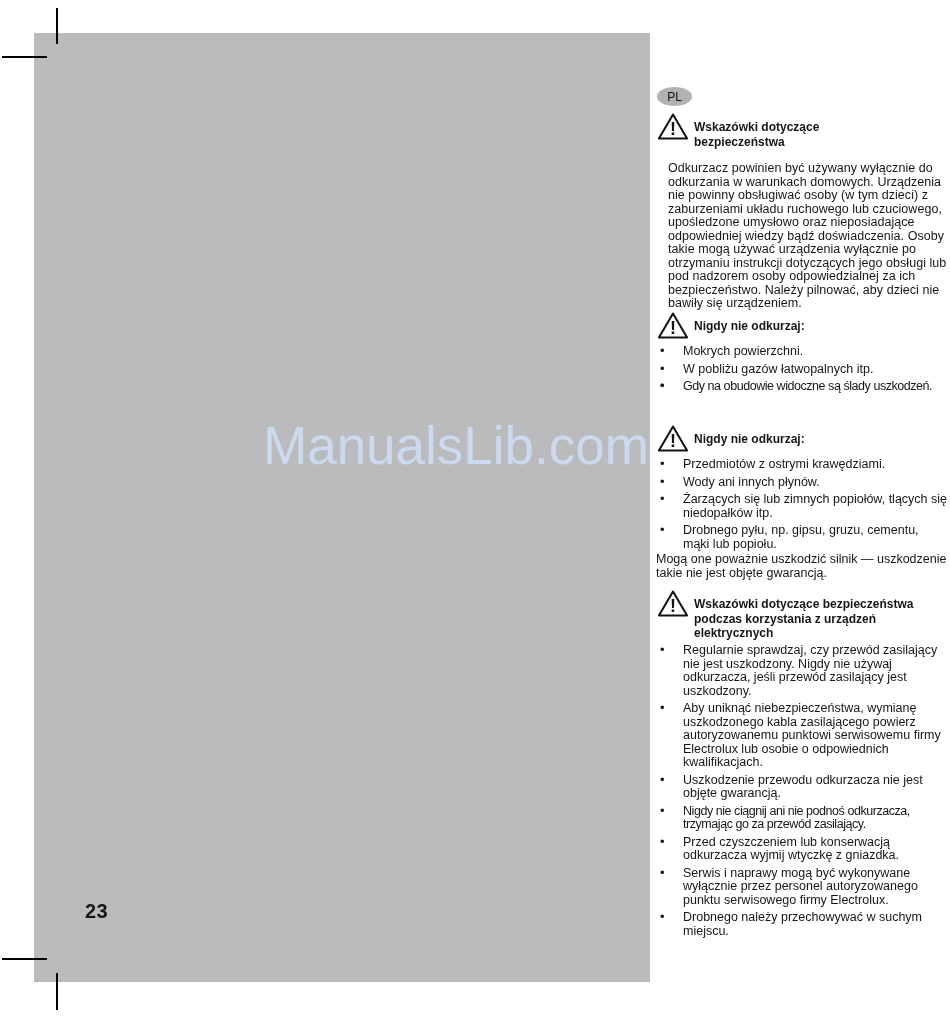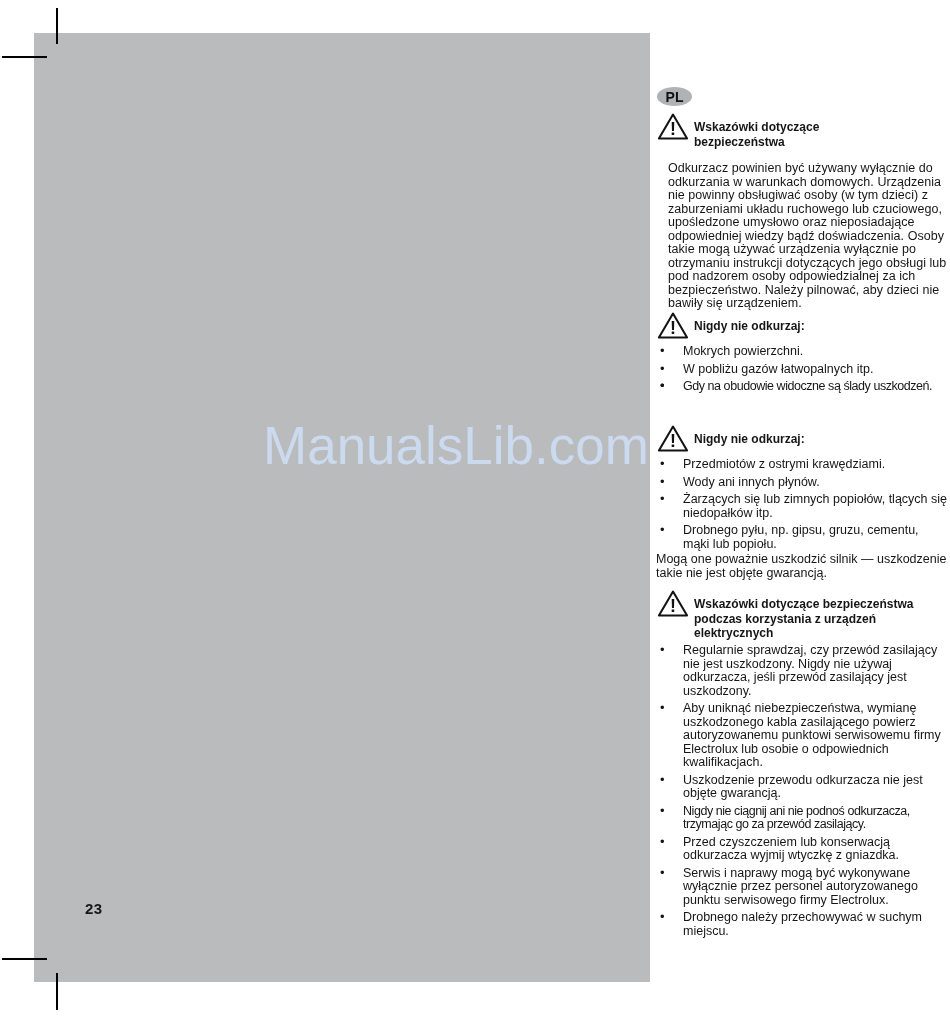--- a/index.html
+++ b/index.html
@@ -11,26 +11,26 @@
   }
   
   .gray-panel{position:absolute;left:34px;top:33px;width:616px;height:949px;background:#babbbd;}
   
   .crop{position:absolute;background:#000;}
   .crop-top-v{left:56px;top:8px;width:2px;height:36px;}
   .crop-top-h{left:2px;top:56px;width:45px;height:2px;}
   .crop-bot-h{left:2px;top:958px;width:45px;height:2px;}
   .crop-bot-v{left:56px;top:973px;width:2px;height:37px;}
   
-  .page-number{position:absolute;left:85px;top:900px;font-size:15px;font-weight:bold;letter-spacing:0.5px;}
+  .page-number{position:absolute;left:85px;top:900px;font-size:20px;font-weight:bold;letter-spacing:0.5px;}
   
   .lang-badge{
     position:absolute;left:657px;top:87px;width:35px;height:19px;background:#b1b2b4;
     border-radius:50%;display:flex;align-items:center;justify-content:center;
-    font-size:14px;font-weight:bold;color:#111;
+    font-size:12px;font-weight:normal;color:#111;
   }
   
   .block{position:absolute;left:656px;width:292px;font-size:12.5px;line-height:13.5px;}
   .sec-head{display:flex;align-items:flex-start;}
   .warn-icon{flex:0 0 34px;width:34px;height:29px;margin-right:4px;}
   .sec-title{font-weight:bold;font-size:12px;line-height:14.6px;padding-top:8px;}
   .title-w1{width:176px;}
   .title-w4{width:254px;}
   #section1-heading{top:112px;}
   #section1-body{top:162px;letter-spacing:0.05px;margin-left:12px;}

